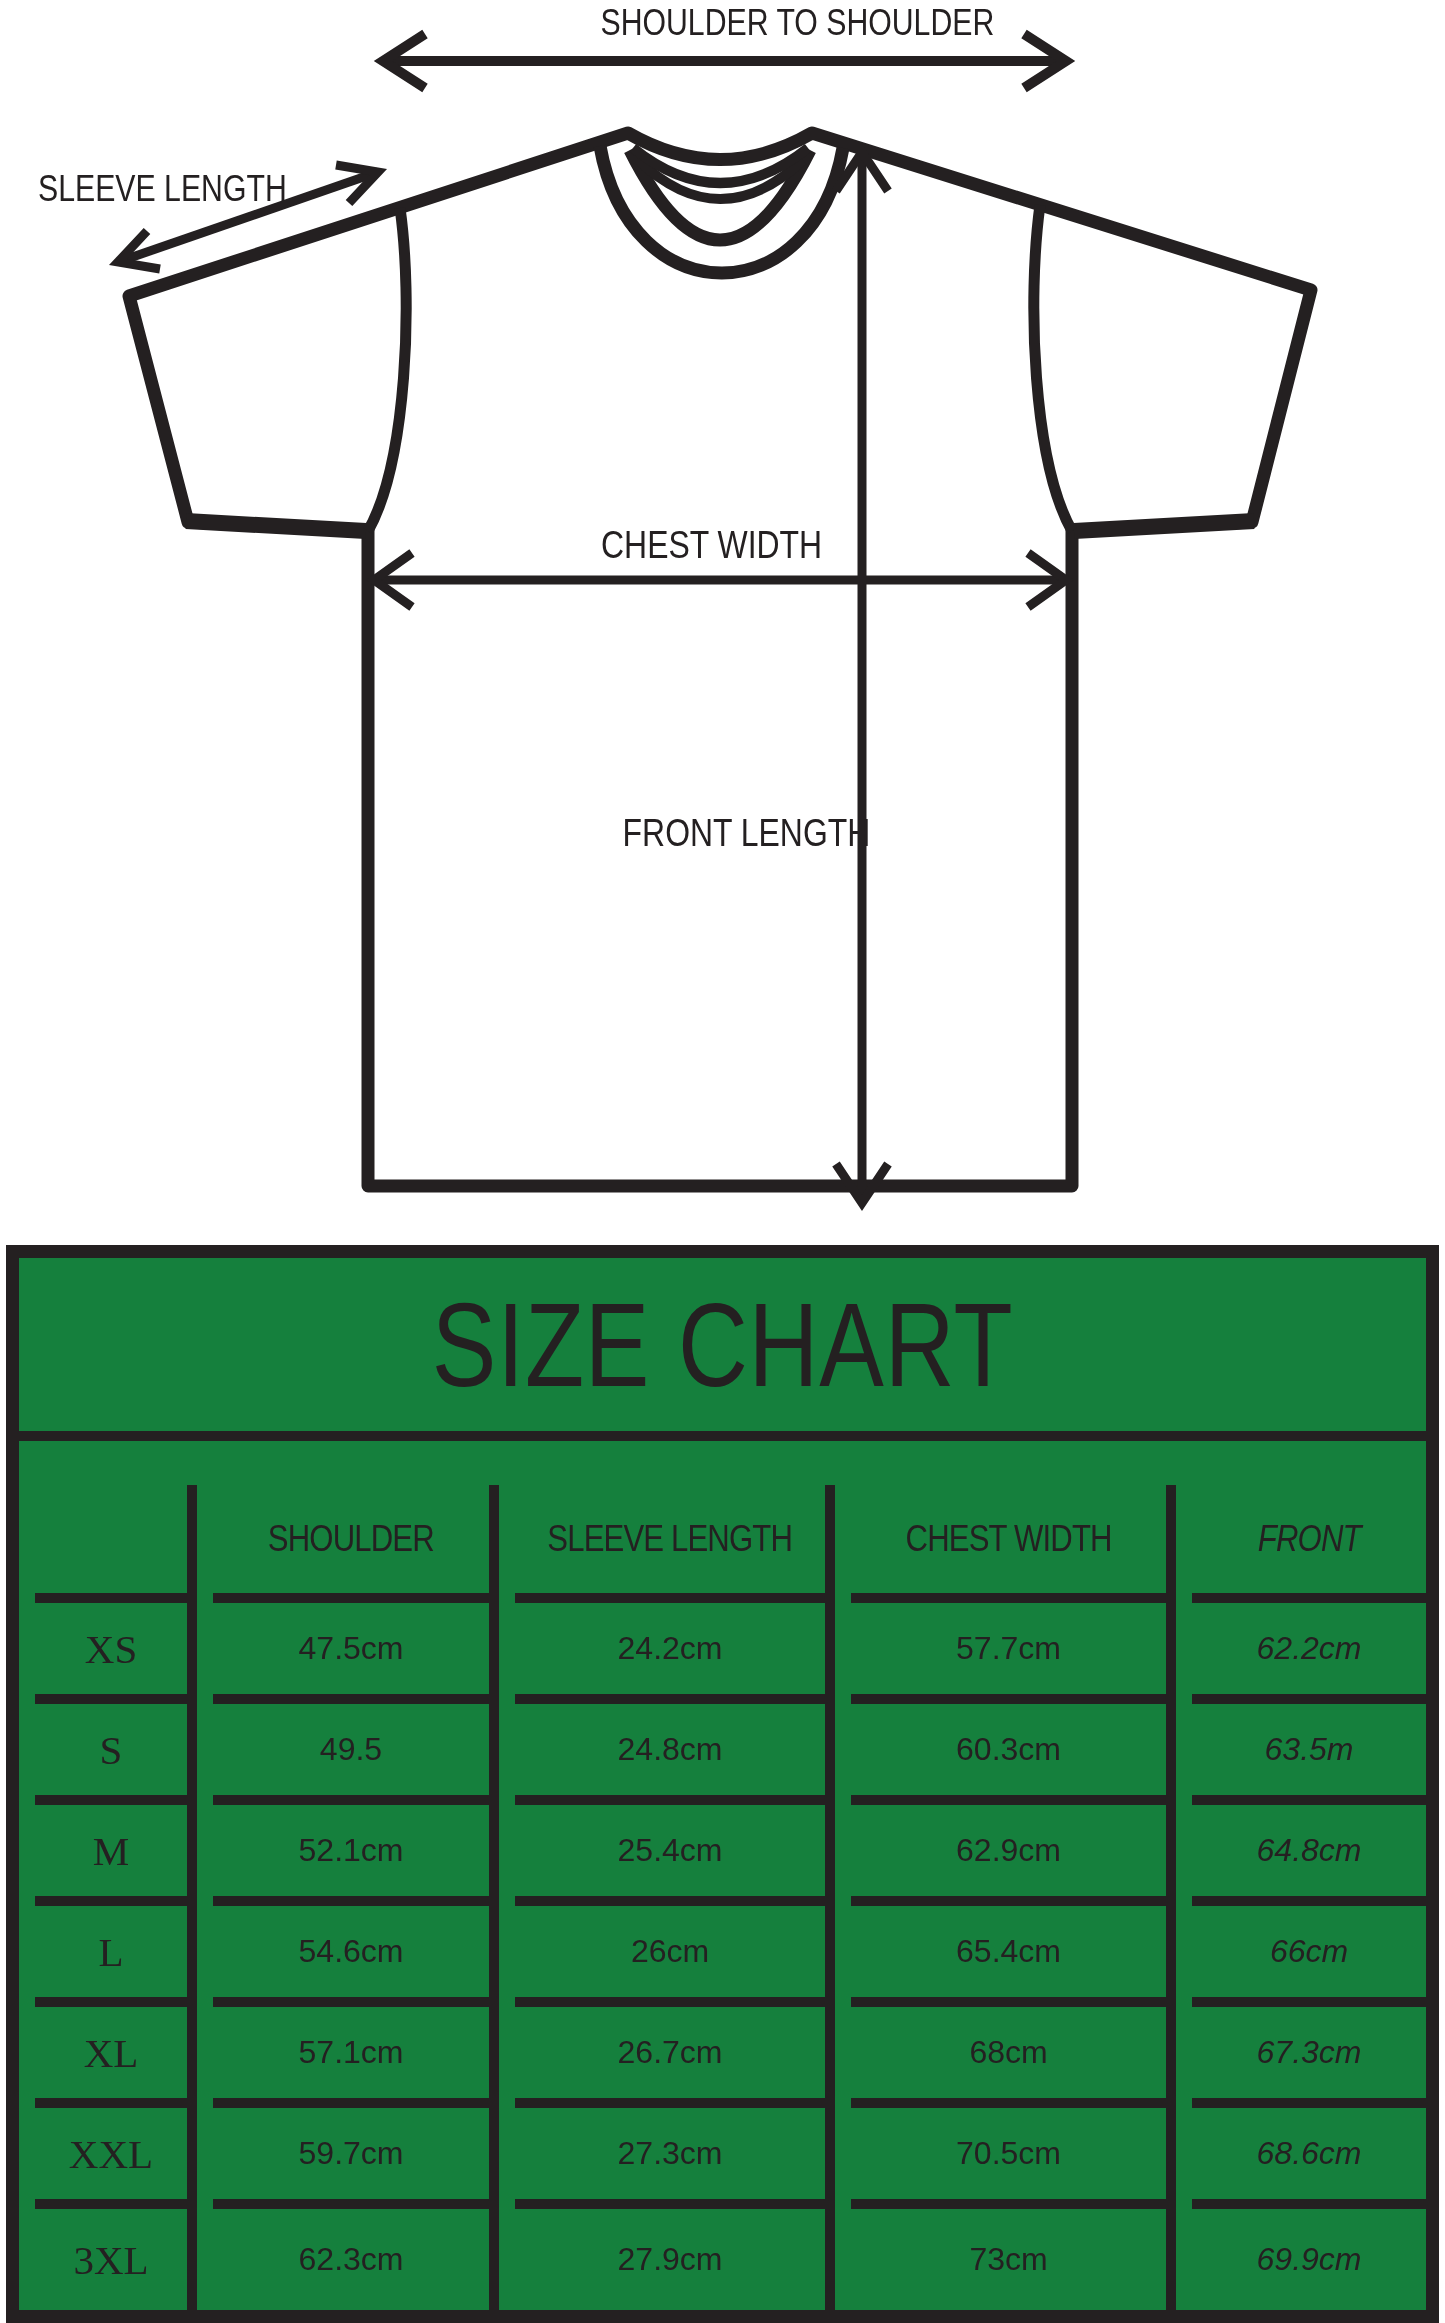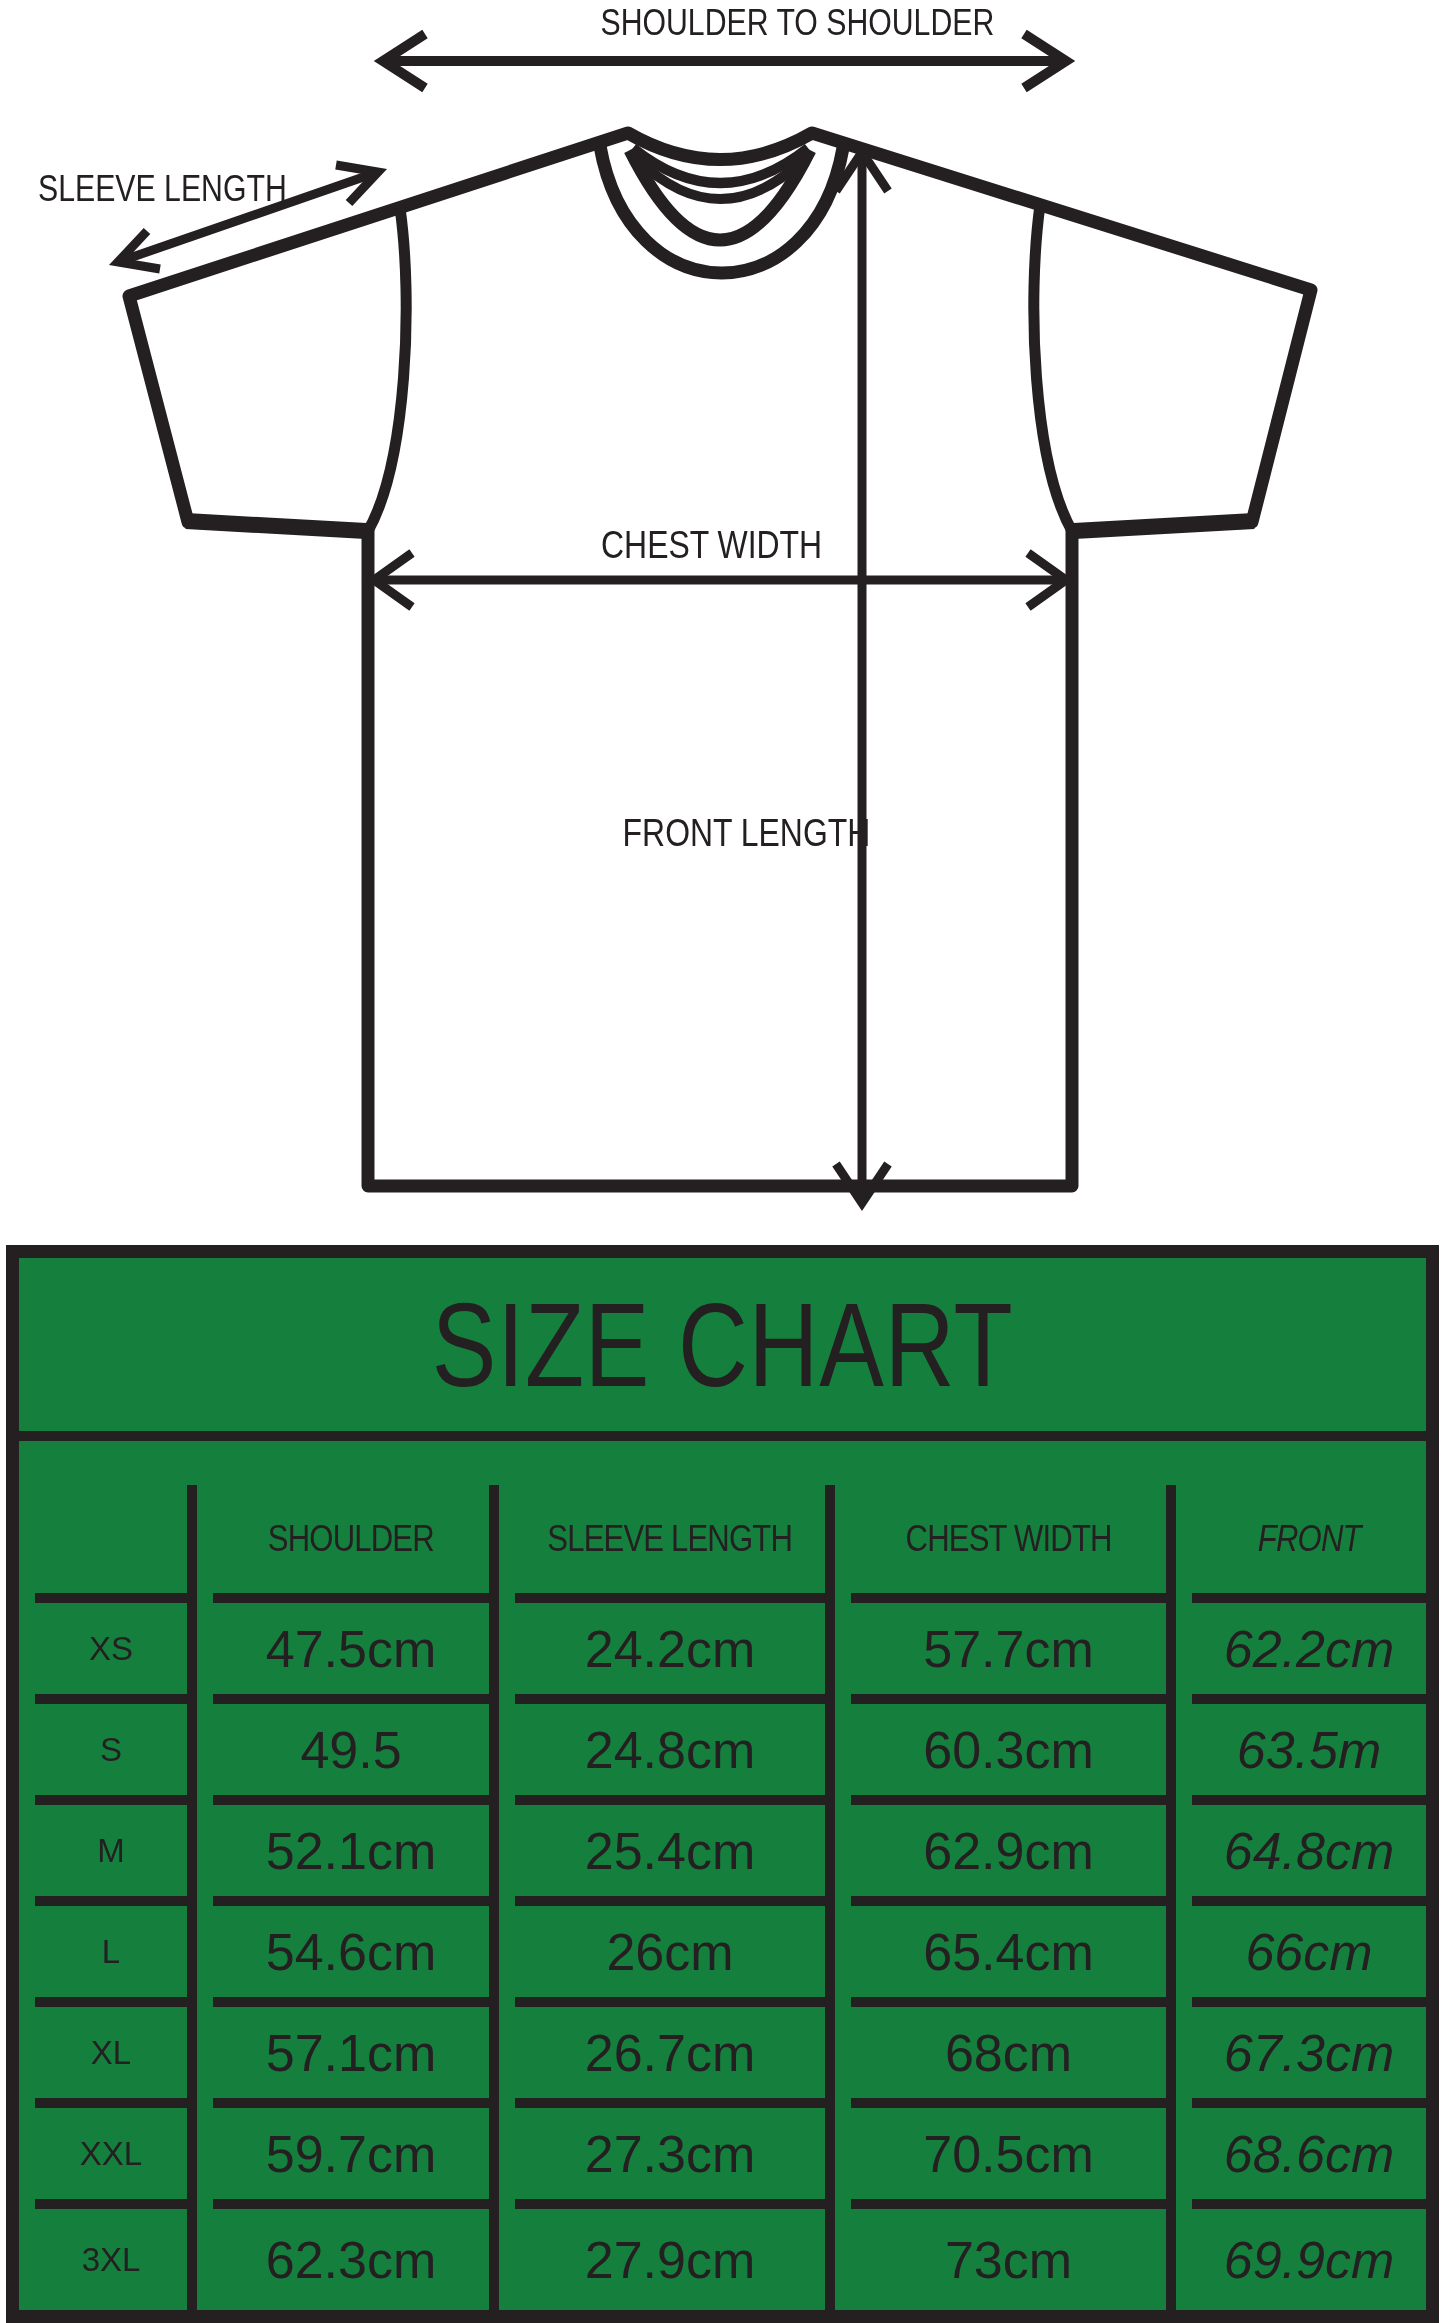--- a/index.html
+++ b/index.html
@@ -29,22 +29,22 @@
                       transform:scaleX(0.82); transform-origin:center; white-space:nowrap; }
   .grid { flex:1 1 auto; display:grid;
           grid-template-columns:178px 302px 336px 341px 1fr;
           grid-template-rows:118px repeat(7, 1fr); }
   .cell { display:flex; align-items:center; justify-content:center;
           border-right:10px solid var(--ink); border-bottom:10px solid var(--ink);
           overflow:hidden; white-space:nowrap;margin-left:16px; }
   .cell.last-col { border-right:none;font-style:italic; }
   .cell.last-row { border-bottom:none;text-align:right; }
   .cell.head  { font-size:37px; font-weight:400; letter-spacing:-1px; }
-  .cell.size  { font-size:33px; font-weight:400; }
-  .cell.value { font-size:52px; font-weight:400; }
+  .cell.size  { font-size:41px; font-weight:400;font-family:Liberation Serif, serif; }
+  .cell.value { font-size:32px; font-weight:400; }
 </style>
 </head>
 <body>
 
 <div class="stage">
 
   <svg class="diagram" width="1445" height="1245" viewBox="0 0 1445 1245">
 
     <g>
       <path stroke-width="13" stroke-linejoin="round" d="M 628,133 L 129,296 L 188,522 L 368,531 L 368,1186 L 1072,1186 L 1072,531 L 1252,522 L 1311,290 L 812,133 Q 720,186 628,133 Z"></path>

